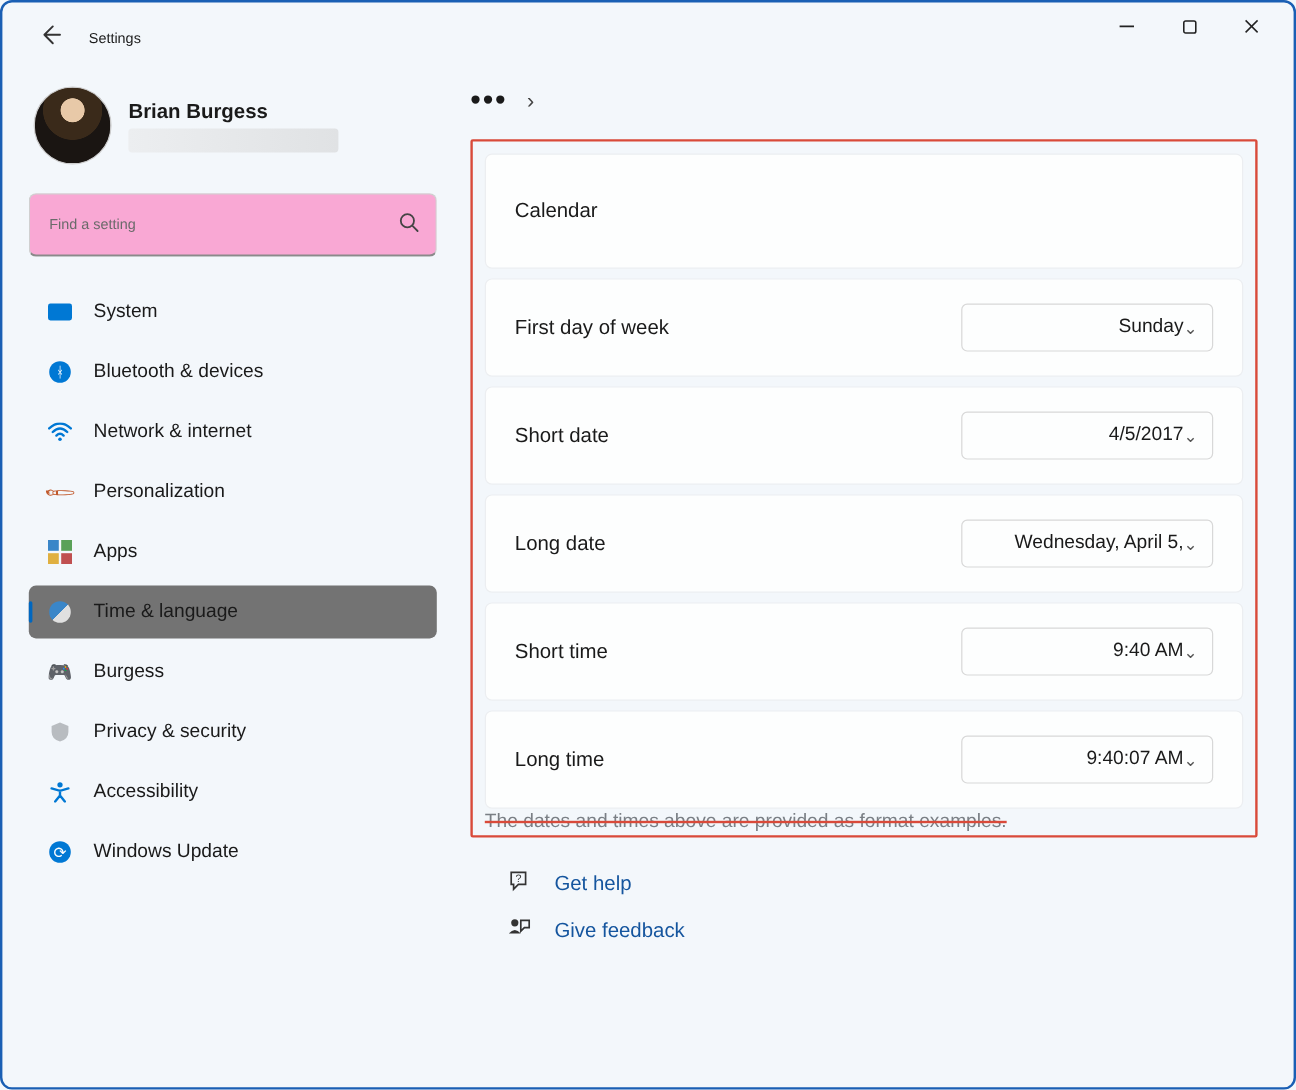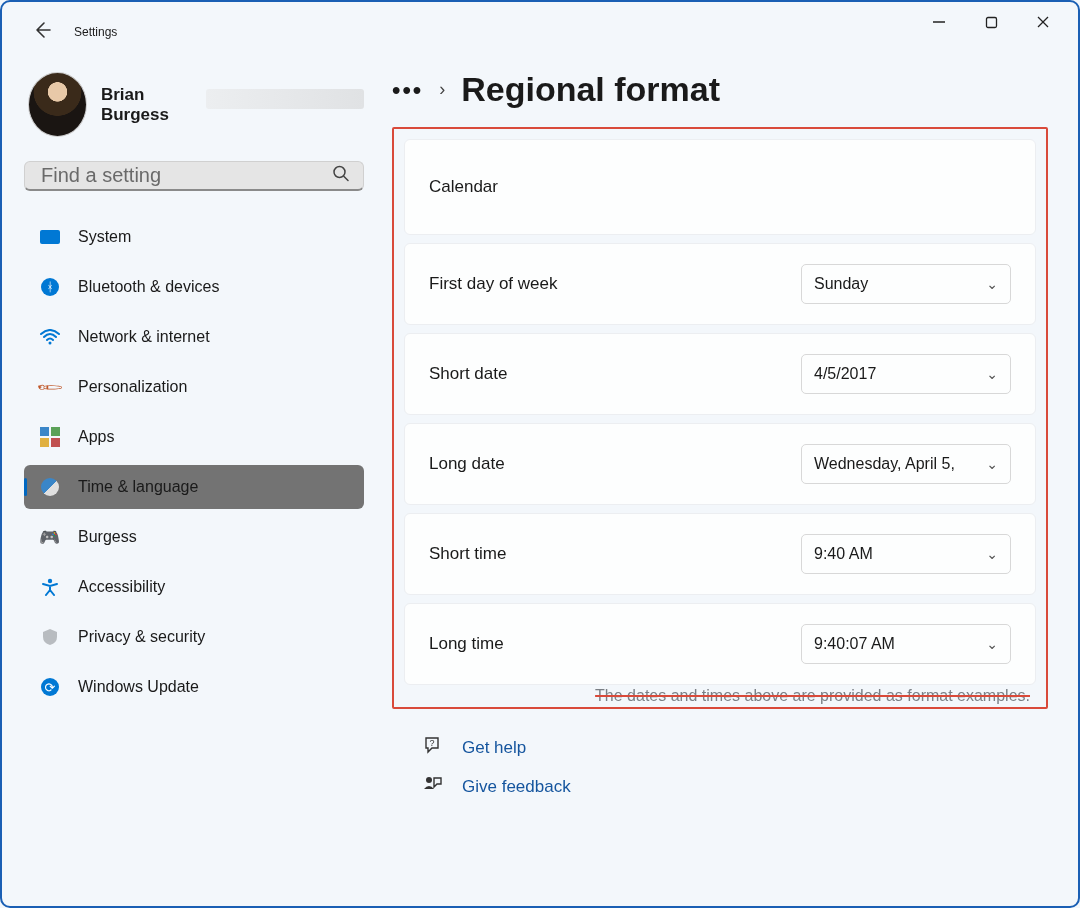--- a/index.html
+++ b/index.html
@@ -36,38 +36,38 @@
   .content { display: flex; }
 
   
   .sidebar { width: 390px; padding-left: 22px; padding-right: 28px; }
   .profile { display: flex; align-items: center; gap: 14px; margin: 10px 0 24px 4px; }
   .avatar {
     width: 65px; height: 65px; border-radius: 50%;
     background: radial-gradient(circle at 50% 30%, #e8c9a8 18%, #3a2a1a 19% 45%, #1a1512 46%);
     border: 1px solid #ccc;
   }
-  .profile-text { display:flex; flex-direction:row; }
+  .profile-text { display:flex; flex-direction:column; }
   .profile-name { font-size: 17px; font-weight: 600; }
   .profile-sub {
     width: 175px; height: 20px; margin-top: 4px;
     background: linear-gradient(90deg, #eceef0, #e0e2e4);
     border-radius: 3px;
   }
 
   .search-wrap {
     position: relative; margin-bottom: 24px;
   }
   .search {
-    width: 100%; height: 30px;
+    width: 100%; height: 53px;
     border: 1px solid #d0d0d0;
     border-bottom: 2px solid #8a8a8a;
     border-radius: 6px;
     padding: 0 44px 0 16px;
-    font-size: 20px; background: #e5e5e5;
+    font-size: 12px; background: #f9a8d4;
     color: #666;
   }
   .search::placeholder { color: #6a6a6a; }
   .search-icon {
     position: absolute; right: 14px; top: 50%;
     transform: translateY(-50%); font-size: 17px; color: #444;
   }
 
   .nav { list-style: none; }
   .nav-item {
@@ -133,21 +133,21 @@
   }
   .setting-row.first { height: 96px; }
   .setting-label { font-size: 17px; }
 
   .dropdown {
     width: 210px; height: 40px;
     border: 1px solid #d8d8d8;
     border-radius: 5px;
     background: #fdfefe;
     display: flex; align-items: center;
-    justify-content: space-between;
+    justify-content: flex-end;
     padding: 0 12px;
     font-size: 16px;
   }
   .dropdown .chev { color:#555; font-size:14px; }
 
   .dd-open {
     width: 210px; height: 50px;
     border: 1px solid #d0d0d0;
     border-radius: 6px;
     background: #f5f7f9;
@@ -162,21 +162,21 @@
     width:3px; height:20px; background:#0067c0; border-radius:3px;
   }
   .cursor {
     position:absolute; right:64px; bottom:-10px;
     font-size:18px; color:#000;
     transform: rotate(-15deg);
   }
 
   .footnote {
     color:#7a7f85; font-size:16px;
-    text-align:right; margin-top:-6px;
+    text-align:left; margin-top:-6px;
     text-decoration: line-through;
     text-decoration-color: #d94a3a;
     text-decoration-thickness: 2px;
     padding-right: 6px;
   }
 
   .help-links { margin-top: 26px; padding-left: 30px; }
   .help-row {
     display:flex; align-items:center; gap:18px;
     margin-bottom: 14px;
@@ -277,50 +277,49 @@
         <span class="nav-icon">
             <span class="ic-time"></span>
           </span>
         <span>Time &amp; language</span>
       </li>
       <li class="nav-item">
         <span class="nav-icon ic-game">🎮</span>
         <span>Burgess</span>
       </li>
       <li class="nav-item">
+        <span class="nav-icon ic-priv">
+          <svg width="16" height="18" viewBox="0 0 16 18">
+              <path d="M8 1 L15 4 V9 Q15 15 8 17 Q1 15 1 9 V4 Z" fill="#b8bcc0"></path>
+            </svg>
+        </span>
+        <span>Privacy &amp; security</span>
+      </li>
+      <li class="nav-item">
         <span class="nav-icon ic-a11y">
           <svg width="18" height="18" viewBox="0 0 18 18">
               <circle cx="9" cy="3" r="2.2" fill="#0078d4"></circle>
               <path d="M2 6 L9 8 L16 6 M9 8 V12 M9 12 L5 17 M9 12 L13 17" stroke="#0078d4" stroke-width="2" fill="none" stroke-linecap="round"></path>
             </svg>
         </span>
         <span>Accessibility</span>
       </li>
       <li class="nav-item">
-        <span class="nav-icon ic-priv">
-          <svg width="16" height="18" viewBox="0 0 16 18">
-              <path d="M8 1 L15 4 V9 Q15 15 8 17 Q1 15 1 9 V4 Z" fill="#b8bcc0"></path>
-            </svg>
-        </span>
-        <span>Privacy &amp; security</span>
-      </li>
-      <li class="nav-item">
         <span class="nav-icon">
             <span class="ic-upd">⟳</span>
           </span>
         <span>Windows Update</span>
       </li>
     </ul>
   </div>
 
   <div class="main">
     <div class="crumb-row">
       <span class="crumb-dots">•••</span>
       <span class="crumb-chev">›</span>
-      <h1 class="page-title">Regional format</h1>
     </div>
 
     <div class="highlight-box">
 
       <div class="setting-row first">
         <span class="setting-label">Calendar</span>
       </div>
 
       <div class="setting-row">
         <span class="setting-label">First day of week</span>

